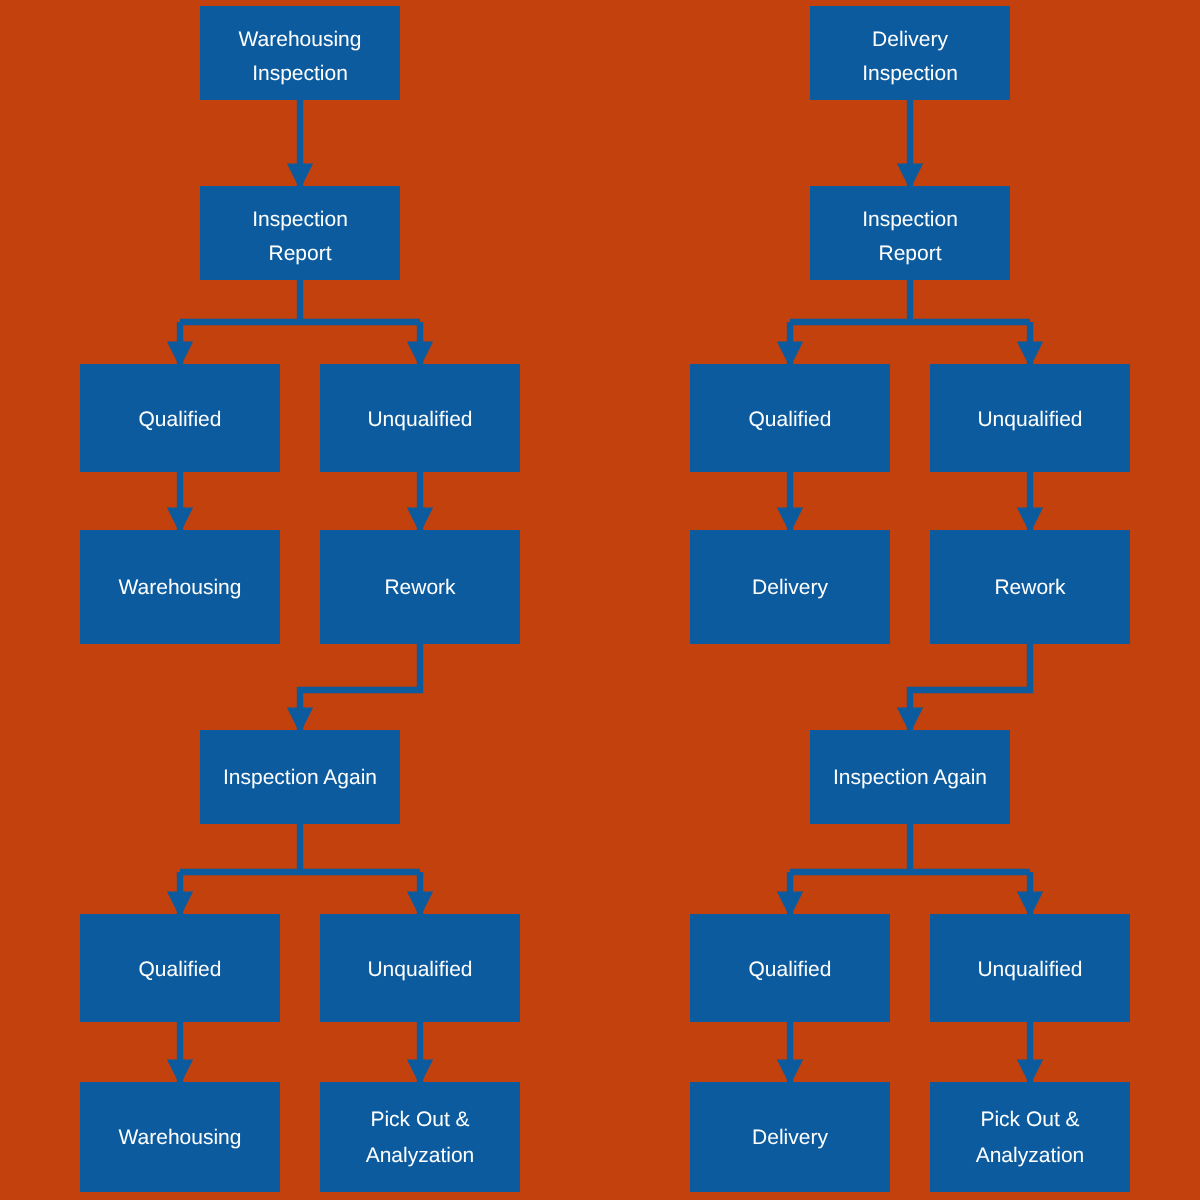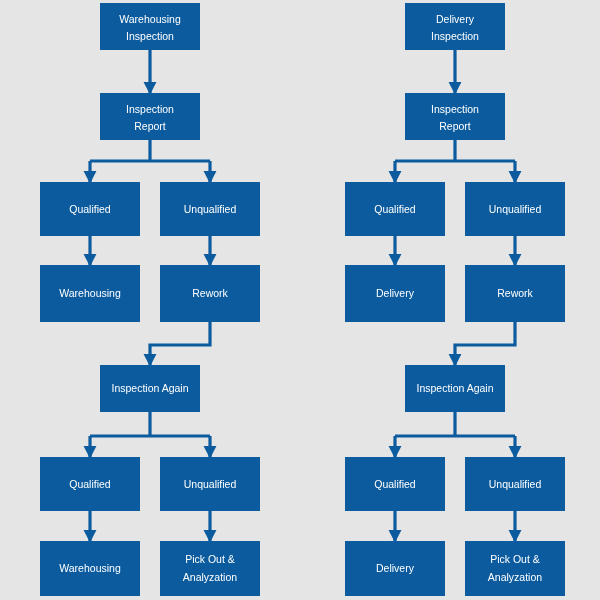--- a/index.html
+++ b/index.html
@@ -10,21 +10,21 @@
   body {
     width: 600px;
     height: 600px;
     font-family: "Liberation Sans", sans-serif;
     overflow: hidden;
   }
   #diagram-root {
     position: relative;
     width: 600px;
     height: 600px;
-    background: #e5e5e5;
+    background: #c2410c;
   }
   svg.flow-canvas {
     position: absolute;
     top: 0;
     left: 0;
     width: 600px;
     height: 600px;
     display: block;
   }
   .node-rect {

